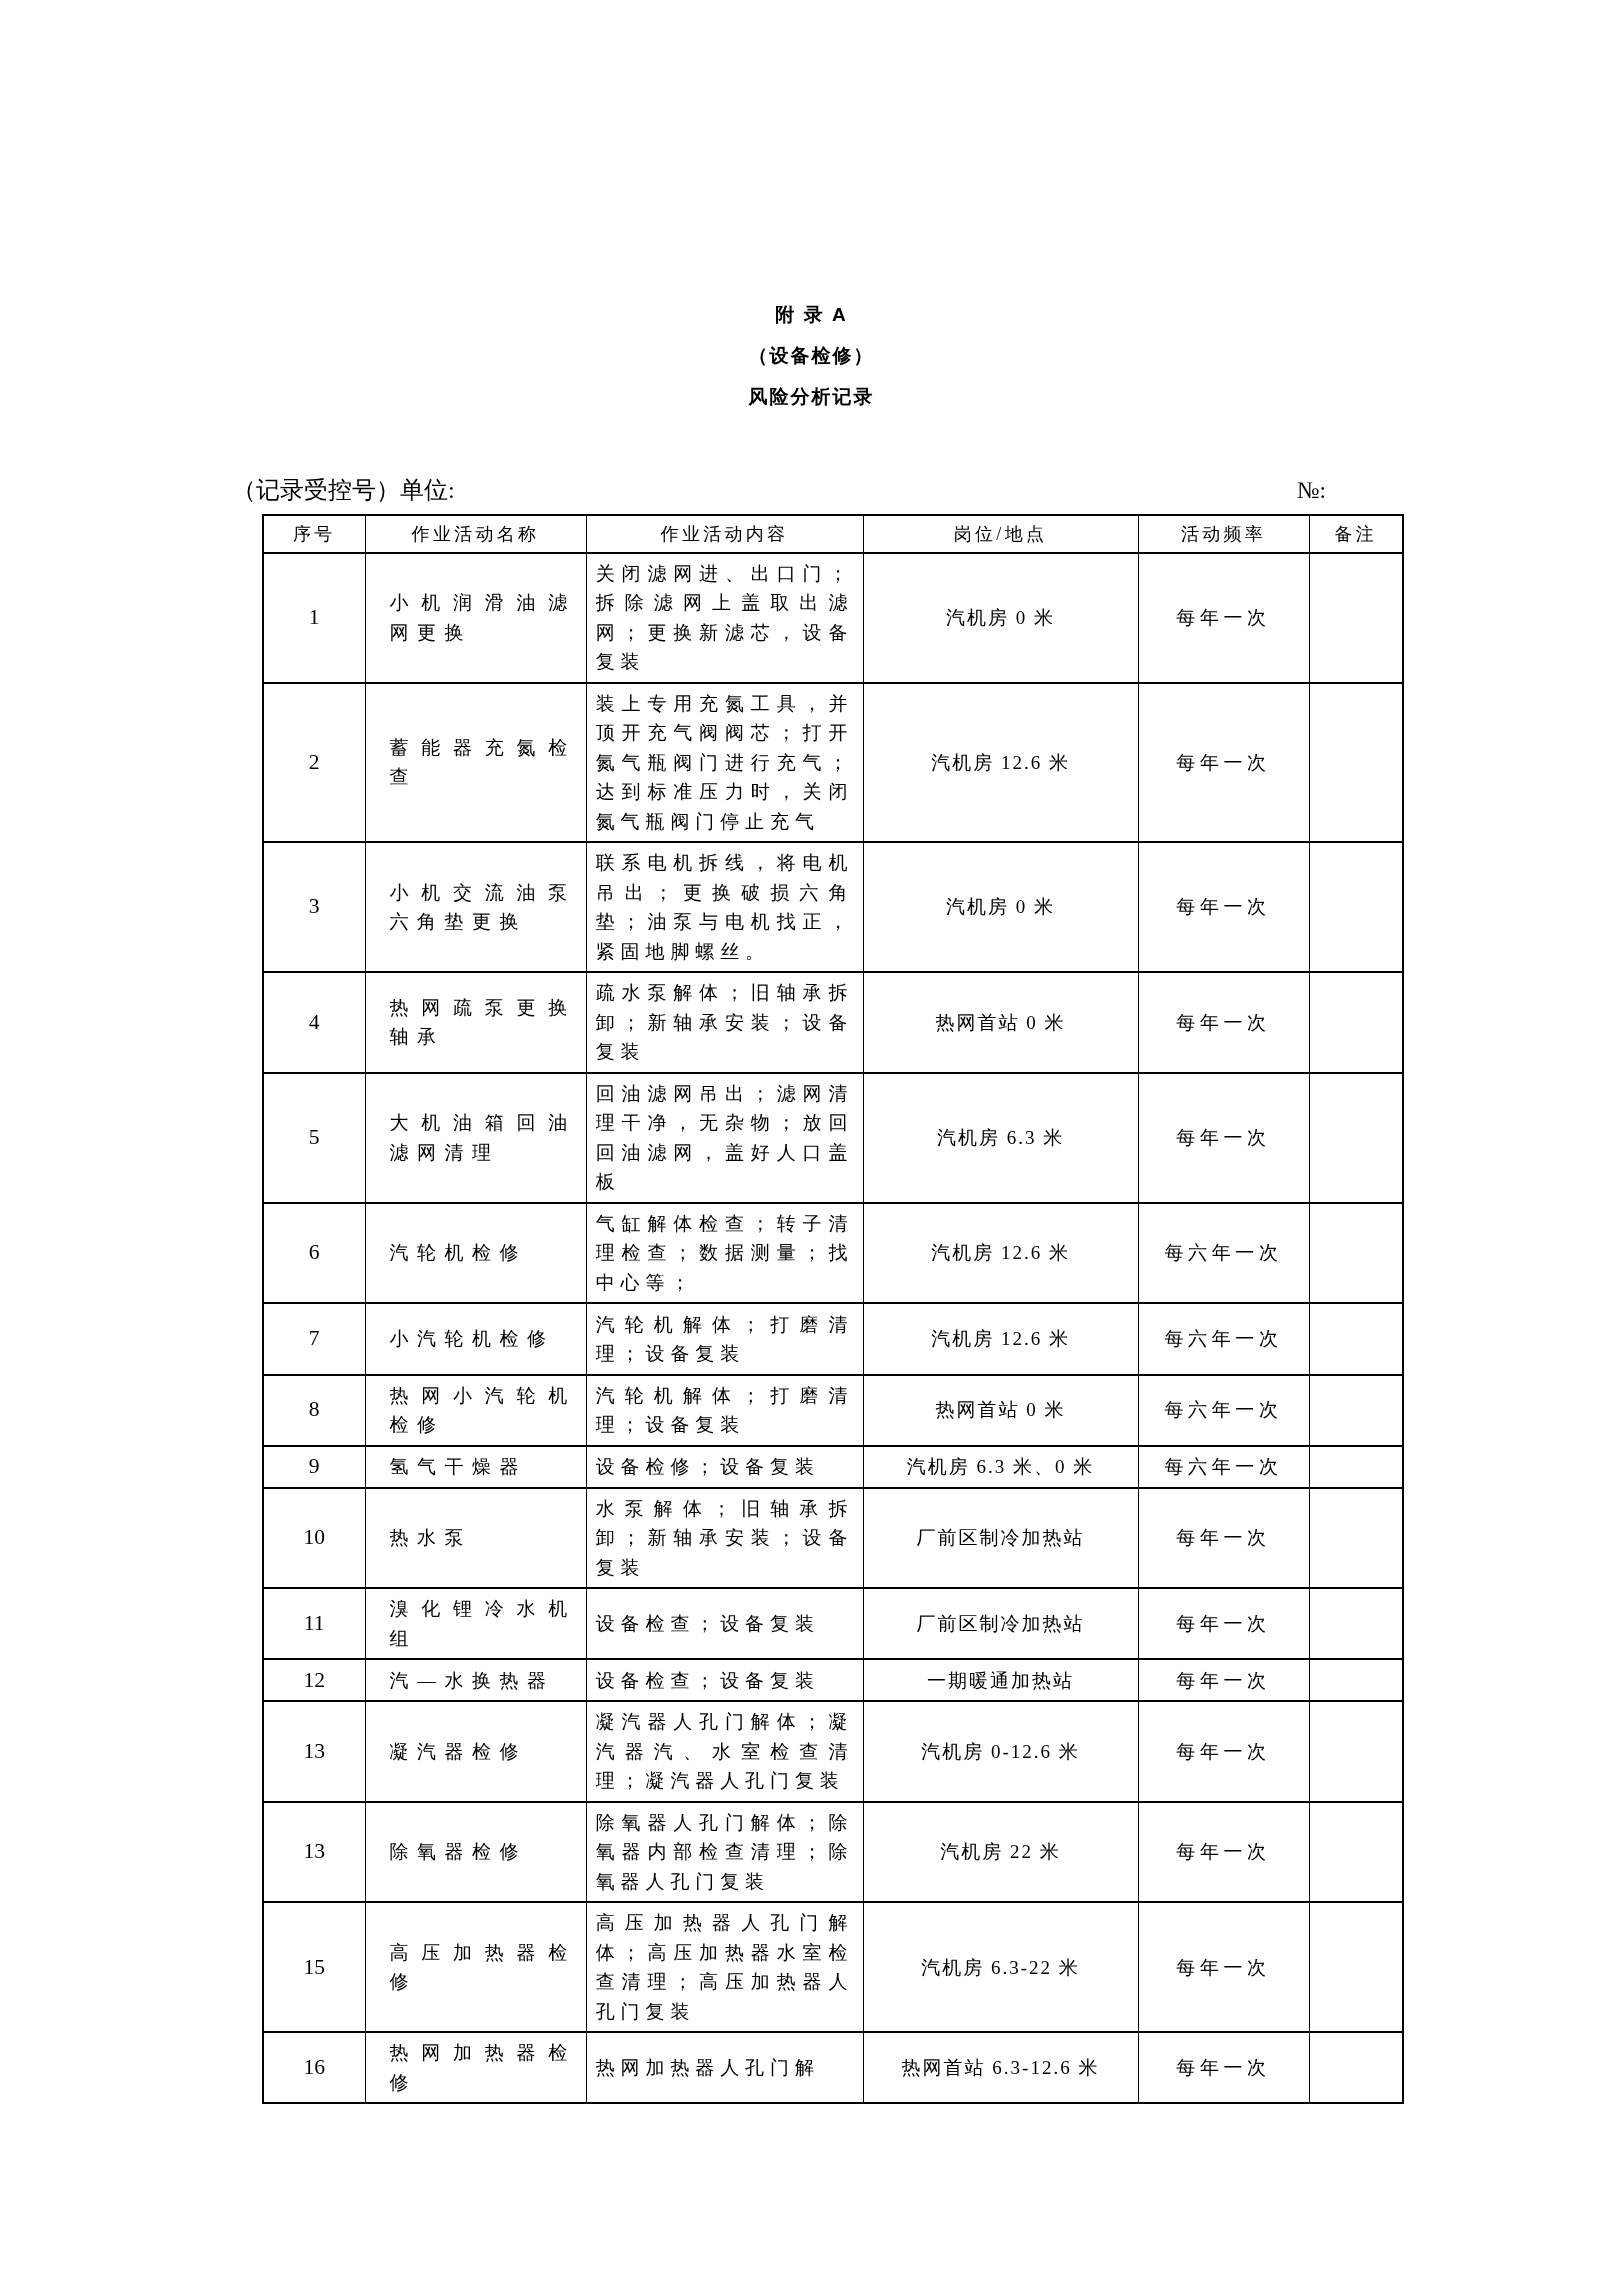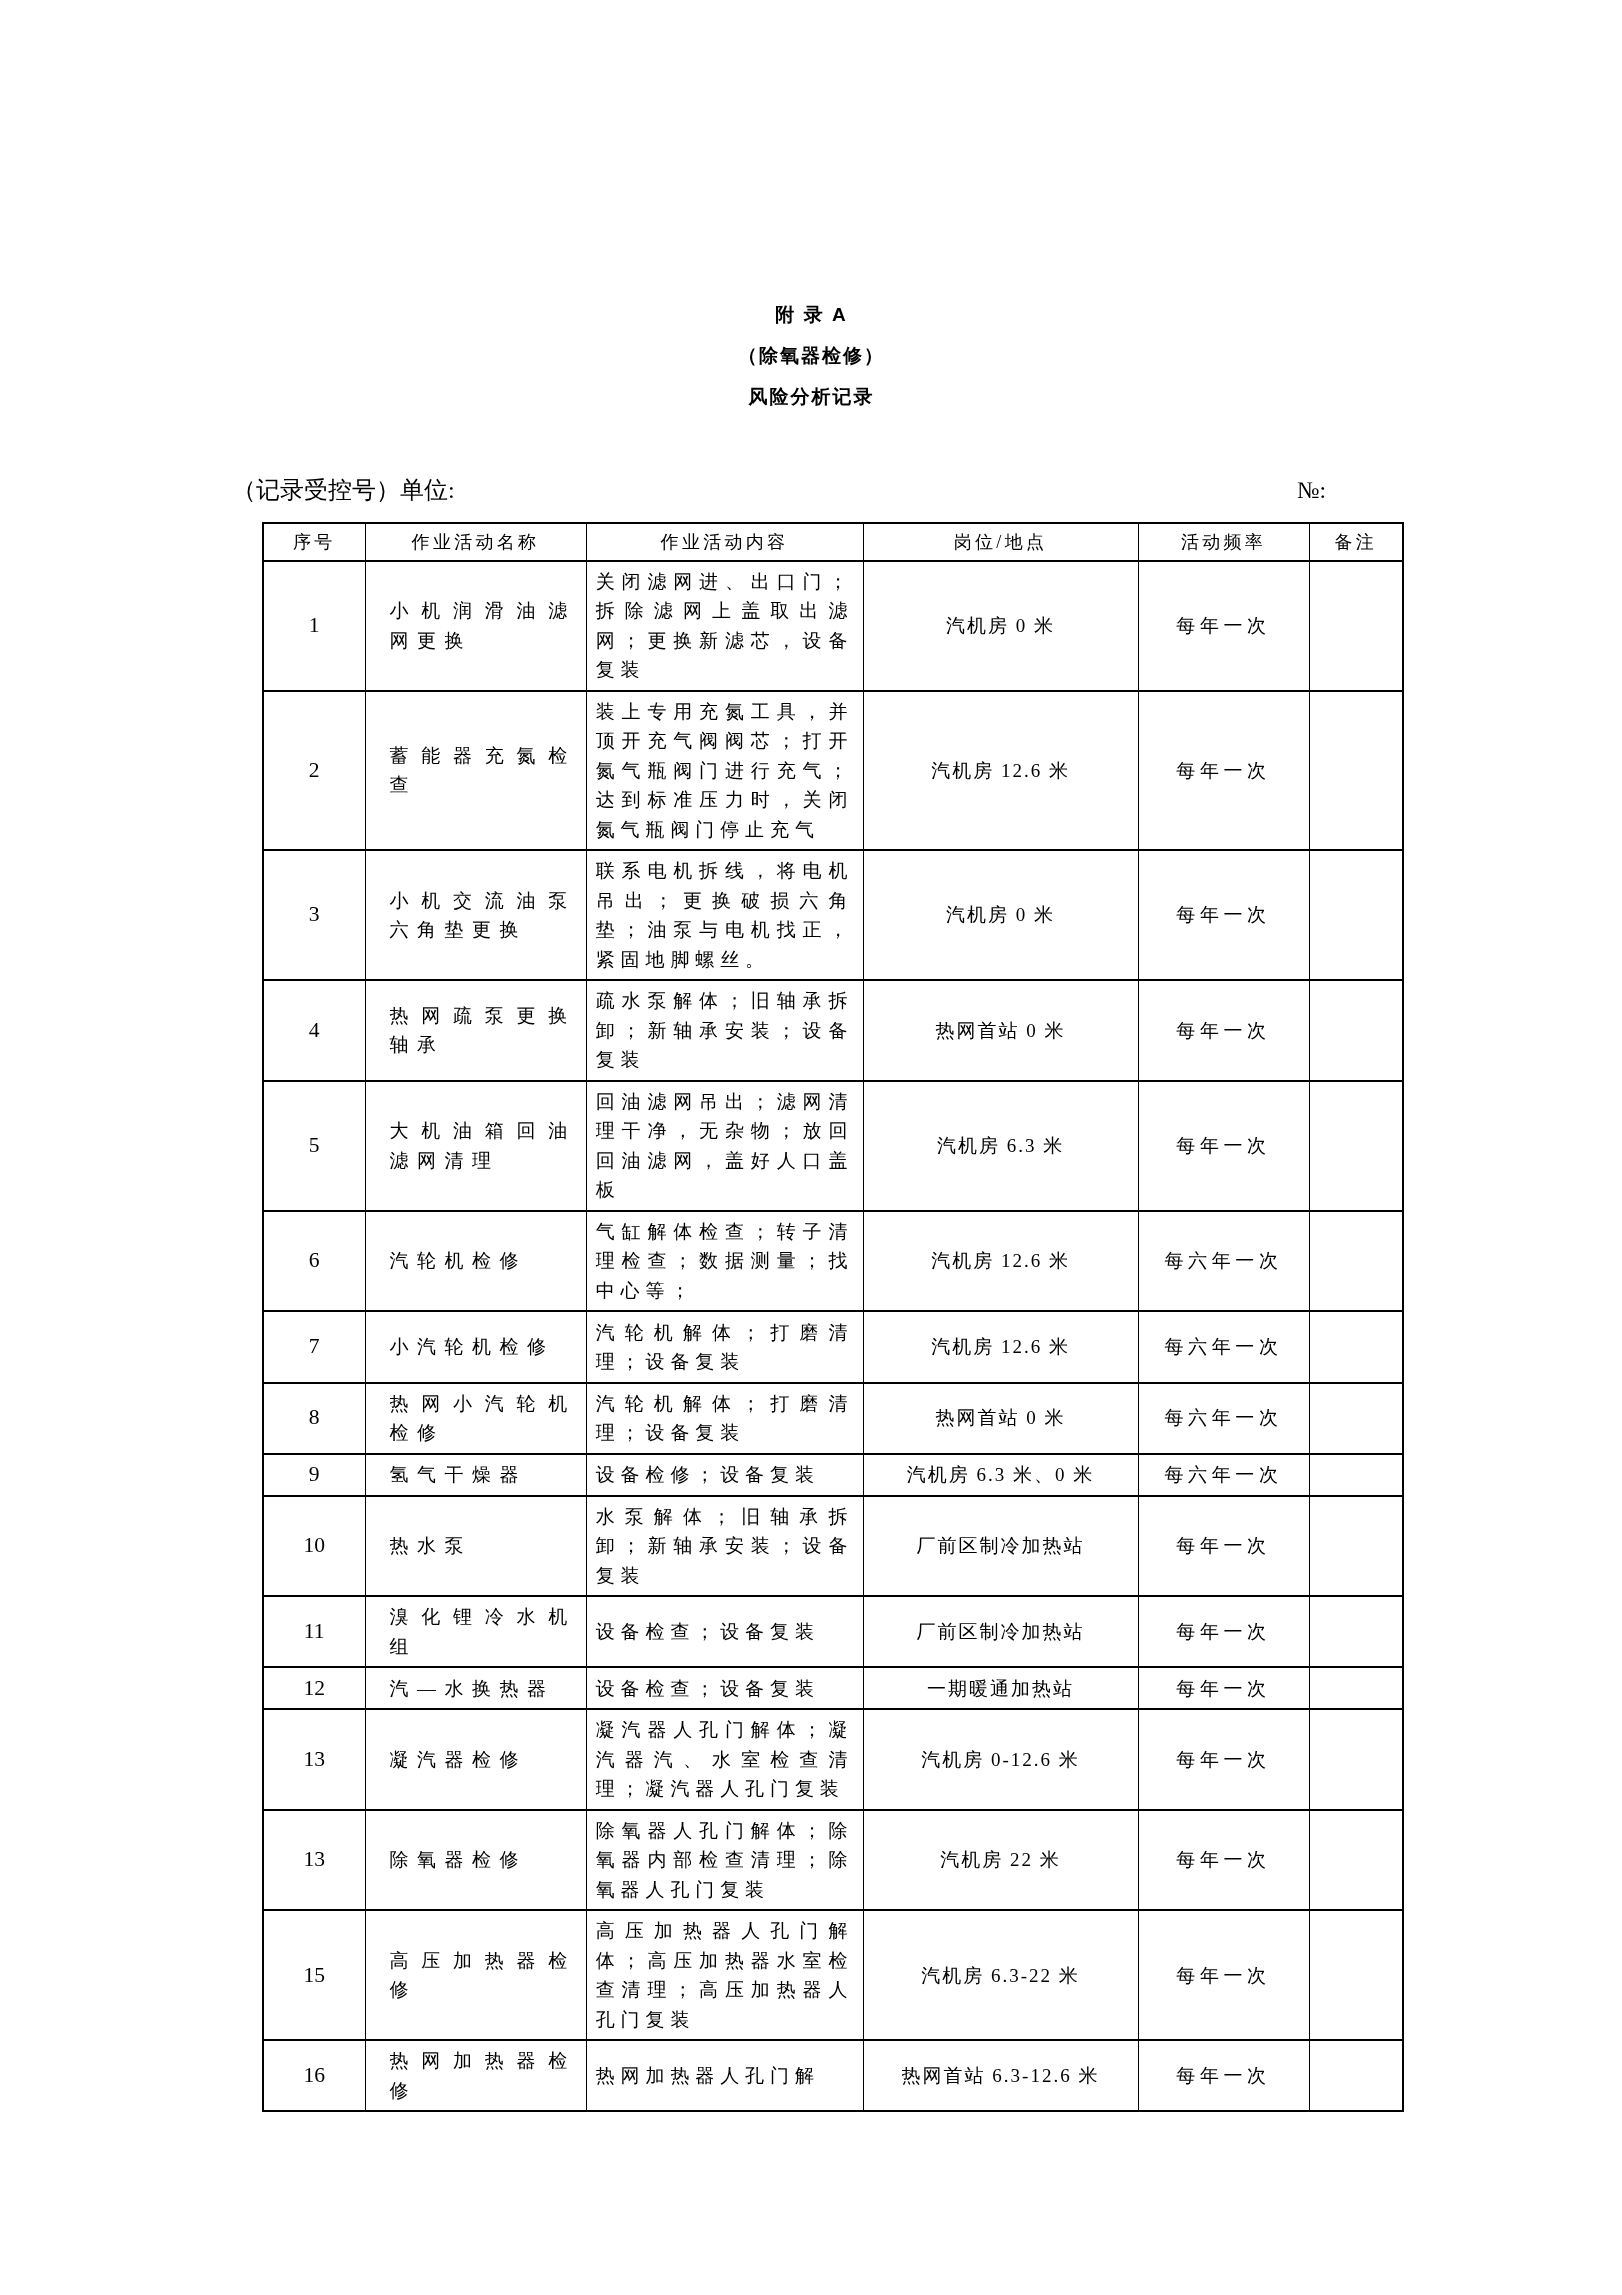--- a/index.html
+++ b/index.html
@@ -28,21 +28,21 @@
     letter-spacing: 2px;
   }
   .section-heading {
     margin: 42px 0 0 238px;
     font-family: "Liberation Sans", "DejaVu Sans", sans-serif;
     font-weight: bold;
     font-size: 29px;
     line-height: 34px;
   }
   .control-line {
-    margin: 58px 0 16px 232px;
+    margin: 58px 0 8px 232px;
     width: 1171px;
     display: flex;
     justify-content: space-between;
     align-items: flex-end;
     font-size: 24px;
     line-height: 31px;
     gap: 8px;
   }
   .no-label {
     margin-right: 77px;
@@ -107,21 +107,21 @@
     text-align: center;
   }
 </style>
 </head>
 <body>
 
 <div class="page">
 
   <div class="title-block">
     <div class="title-line">附 录 A</div>
-    <div class="title-line">（除氧器检修）</div>
+    <div class="title-line">（设备检修）</div>
     <div class="title-line">风险分析记录</div>
   </div>
 
 
   <div class="control-line">
     <span>（记录受控号）单位:</span>
     <span class="no-label">№:</span>
   </div>
 
   <table class="activity-table">

